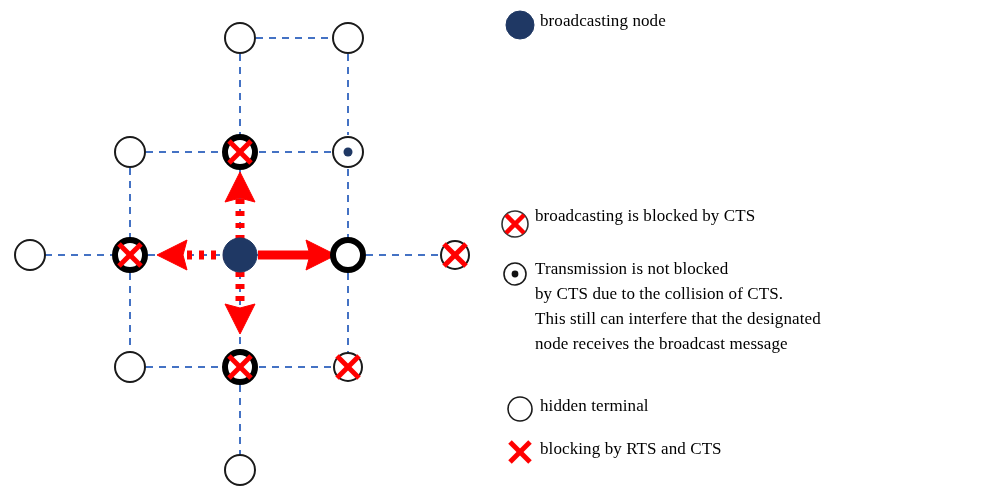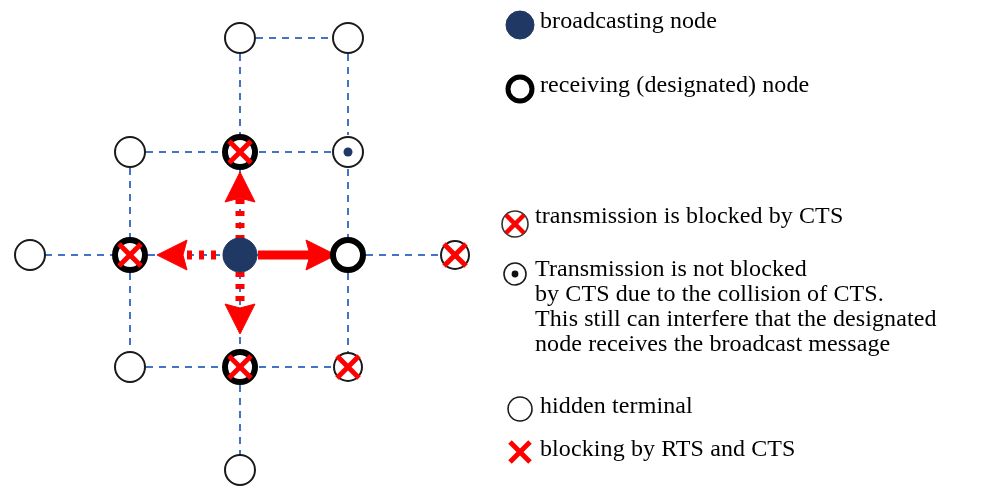--- a/index.html
+++ b/index.html
@@ -47,21 +47,21 @@
     align-items: flex-start;
   }
   .legend-icon {
     flex: 0 0 auto;
     width: 40px;
     display: flex;
     align-items: center;
     justify-content: center;
   }
   .legend-text {
-    font-size: 24px;
+    font-size: 17px;
     line-height: 25px;
     color: #000000;
     white-space: pre-line;
     letter-spacing: 0.1px;
   }
 
   .r1 { left: 8px;  top: 8px;  }
   .r2 { left: 8px;  top: 72px; }
   .r3 { left: 3px;  top: 124px;}
   .r4 { left: 3px;  top: 203px;}
@@ -200,41 +200,33 @@
 
     <div class="legend-row r1">
       <span class="legend-icon">
         <svg width="34" height="34" viewBox="0 0 34 34">
           <circle cx="17" cy="17" r="14" fill="#1F3864" stroke="#1F3864" stroke-width="1"></circle>
         </svg>
       </span>
       <span class="legend-text">broadcasting node</span>
     </div>
 
-    <div class="legend-row r2">
-      <span class="legend-icon">
-        <svg width="34" height="34" viewBox="0 0 34 34">
-          <circle cx="17" cy="17" r="12" fill="#FFFFFF" stroke="#000000" stroke-width="5"></circle>
-        </svg>
-      </span>
-      <span class="legend-text">receiving (designated) node</span>
-    </div>
 
 
     <div class="legend-row r4">
       <span class="legend-icon">
         <svg width="38" height="38" viewBox="0 0 38 38">
           <circle cx="19" cy="19" r="13" fill="#FFFFFF" stroke="#333333" stroke-width="1.6"></circle>
           <g stroke="#FF0000" stroke-width="4.5" stroke-linecap="butt">
             <line x1="10" y1="10" x2="28" y2="28"></line>
             <line x1="28" y1="10" x2="10" y2="28"></line>
           </g>
         </svg>
       </span>
-      <span class="legend-text">transmission is blocked by CTS</span>
+      <span class="legend-text">broadcasting is blocked by CTS</span>
     </div>
 
     <div class="legend-row r6">
       <span class="legend-icon">
         <svg width="32" height="32" viewBox="0 0 32 32">
           <circle cx="16" cy="16" r="12" fill="#FFFFFF" stroke="#1A1A1A" stroke-width="1.6"></circle>
         </svg>
       </span>
       <span class="legend-text">hidden terminal</span>
     </div>

